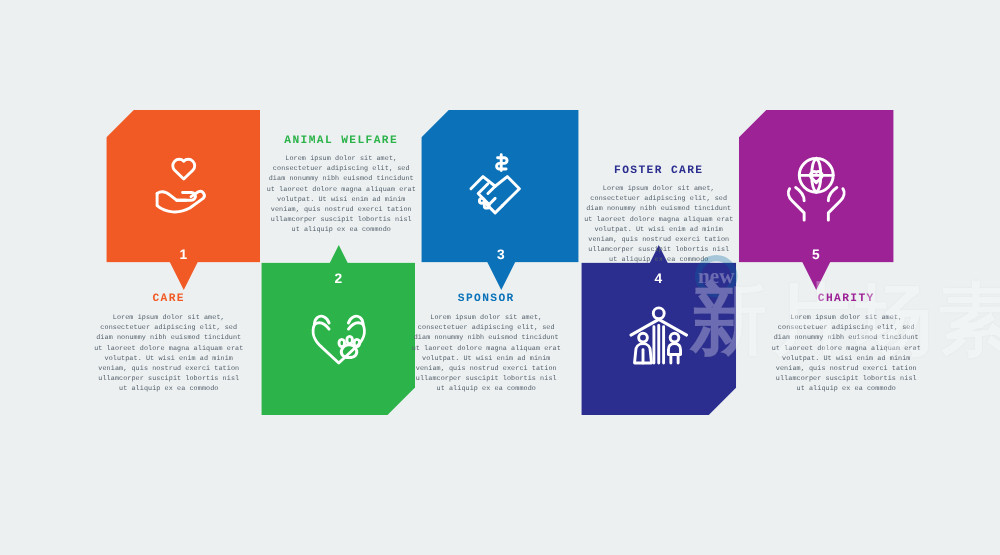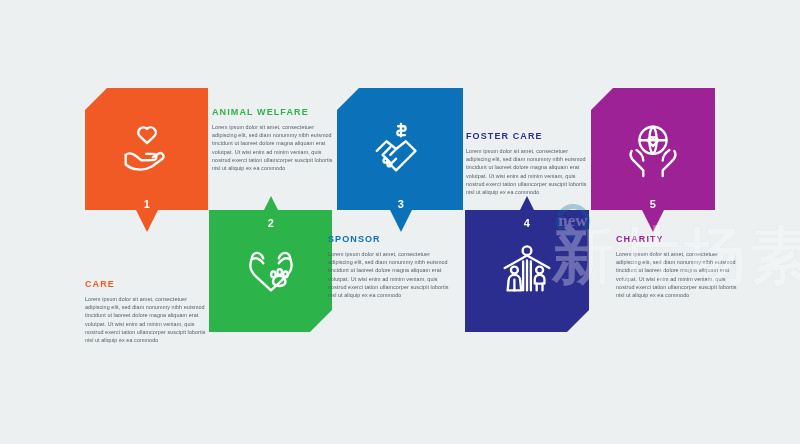--- a/index.html
+++ b/index.html
@@ -32,20 +32,22 @@
     font-size:11px; font-weight:700; color:#fff;
     letter-spacing:.5px;
   }
   .badge.down { clip-path: polygon(0 0, 100% 0, 50% 100%); padding-top:2px; }
   .badge.up   { clip-path: polygon(50% 0, 100% 100%, 0 100%); align-items:flex-end; padding-bottom:3px; }
 
   
   .txt {
     position:absolute;
     width:122px;
+    text-align:center;
+    font-family:Liberation Mono, monospace;
   }
   .txt h3 {
     font-size:9px;
     font-weight:700;
     letter-spacing:1.1px;
     margin-bottom:6px;
     text-transform:uppercase;
   }
   .txt p {
     font-size:5.4px;
@@ -98,21 +100,21 @@
         <path d="M32 26 L24.5 18.8 a5.3 5.3 0 0 1 7.5-7.5 a5.3 5.3 0 0 1 7.5 7.5 Z"></path>
         <path d="M10 38 c4-3 8-1 11 1.5 l5 4 h8"></path>
         <path d="M26 43.5 h12.5 a3.2 3.2 0 0 0 0-6.4 H31"></path>
         <path d="M10 38 l0 10 c7 6 18 7 27 2 l11-8 a3.4 3.4 0 0 0-4-5.4 l-6 4"></path>
       </svg>
     </span>
   </div>
   <div class="badge down" style="left:129px; top:196px; background:#f15a24;">
     <span>1</span>
   </div>
-  <div class="txt" style="left:85px; top:234px;margin-top:45px;">
+  <div class="txt" style="left:74px; top:234px;">
     <h3 style="color:#f15a24;">CARE</h3>
     <p>Lorem ipsum dolor sit amet, consectetuer adipiscing elit, sed diam nonummy nibh euismod tincidunt ut laoreet dolore magna aliquam erat volutpat. Ut wisi enim ad minim veniam, quis nostrud exerci tation ullamcorper suscipit lobortis nisl ut aliquip ex ea commodo</p>
   </div>
 
   <div class="panel cut-br" style="left:209px; top:210px; width:123px; height:122px; background:#2cb34a;">
     <span>
       <svg width="62" height="62" viewBox="0 0 64 64" fill="none" stroke="#fff" stroke-width="2.4" stroke-linecap="round" stroke-linejoin="round">
         <path d="M12 20 c0-5 4-8 8-6 c3 1.5 4 5 4 5 M52 20 c0-5-4-8-8-6 c-3 1.5-4 5-4 5"></path>
         <path d="M12 20 c-3 7 0 14 6 19 l14 13 l14-13 c6-5 9-12 6-19"></path>
         <path d="M12 20 c5-3 9 0 12 4 M52 20 c-5-3-9 0-12 4"></path>

